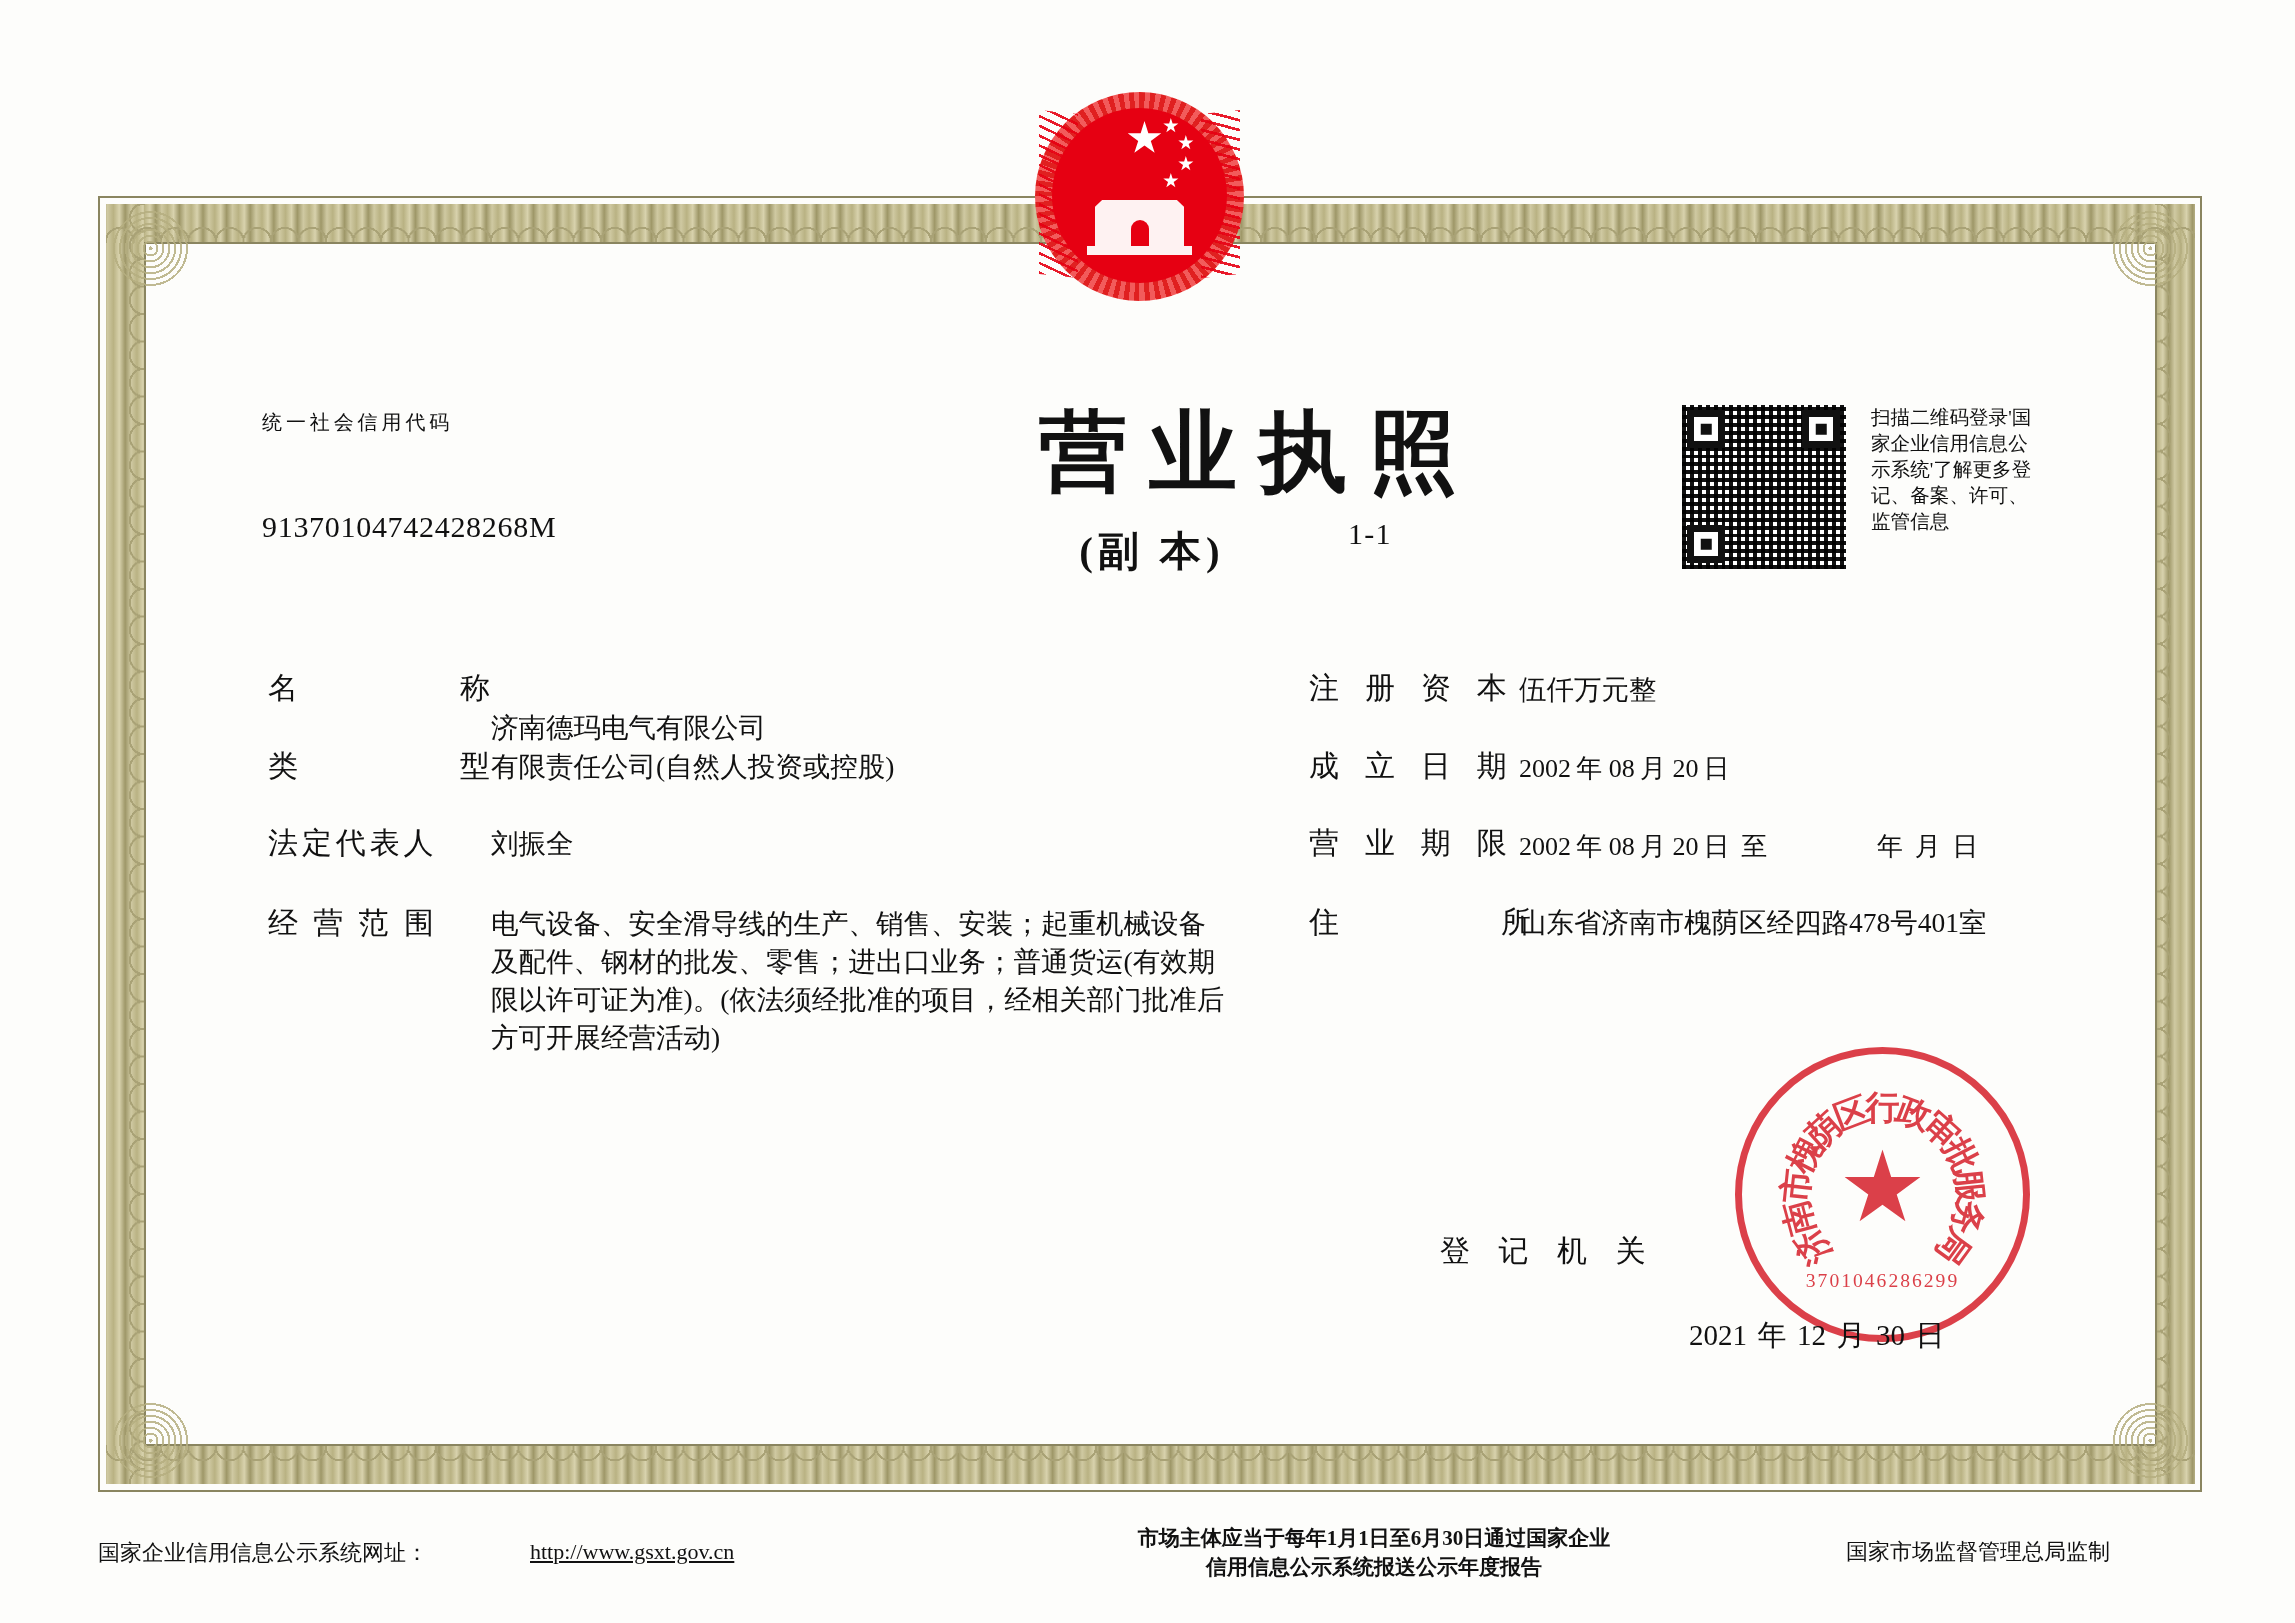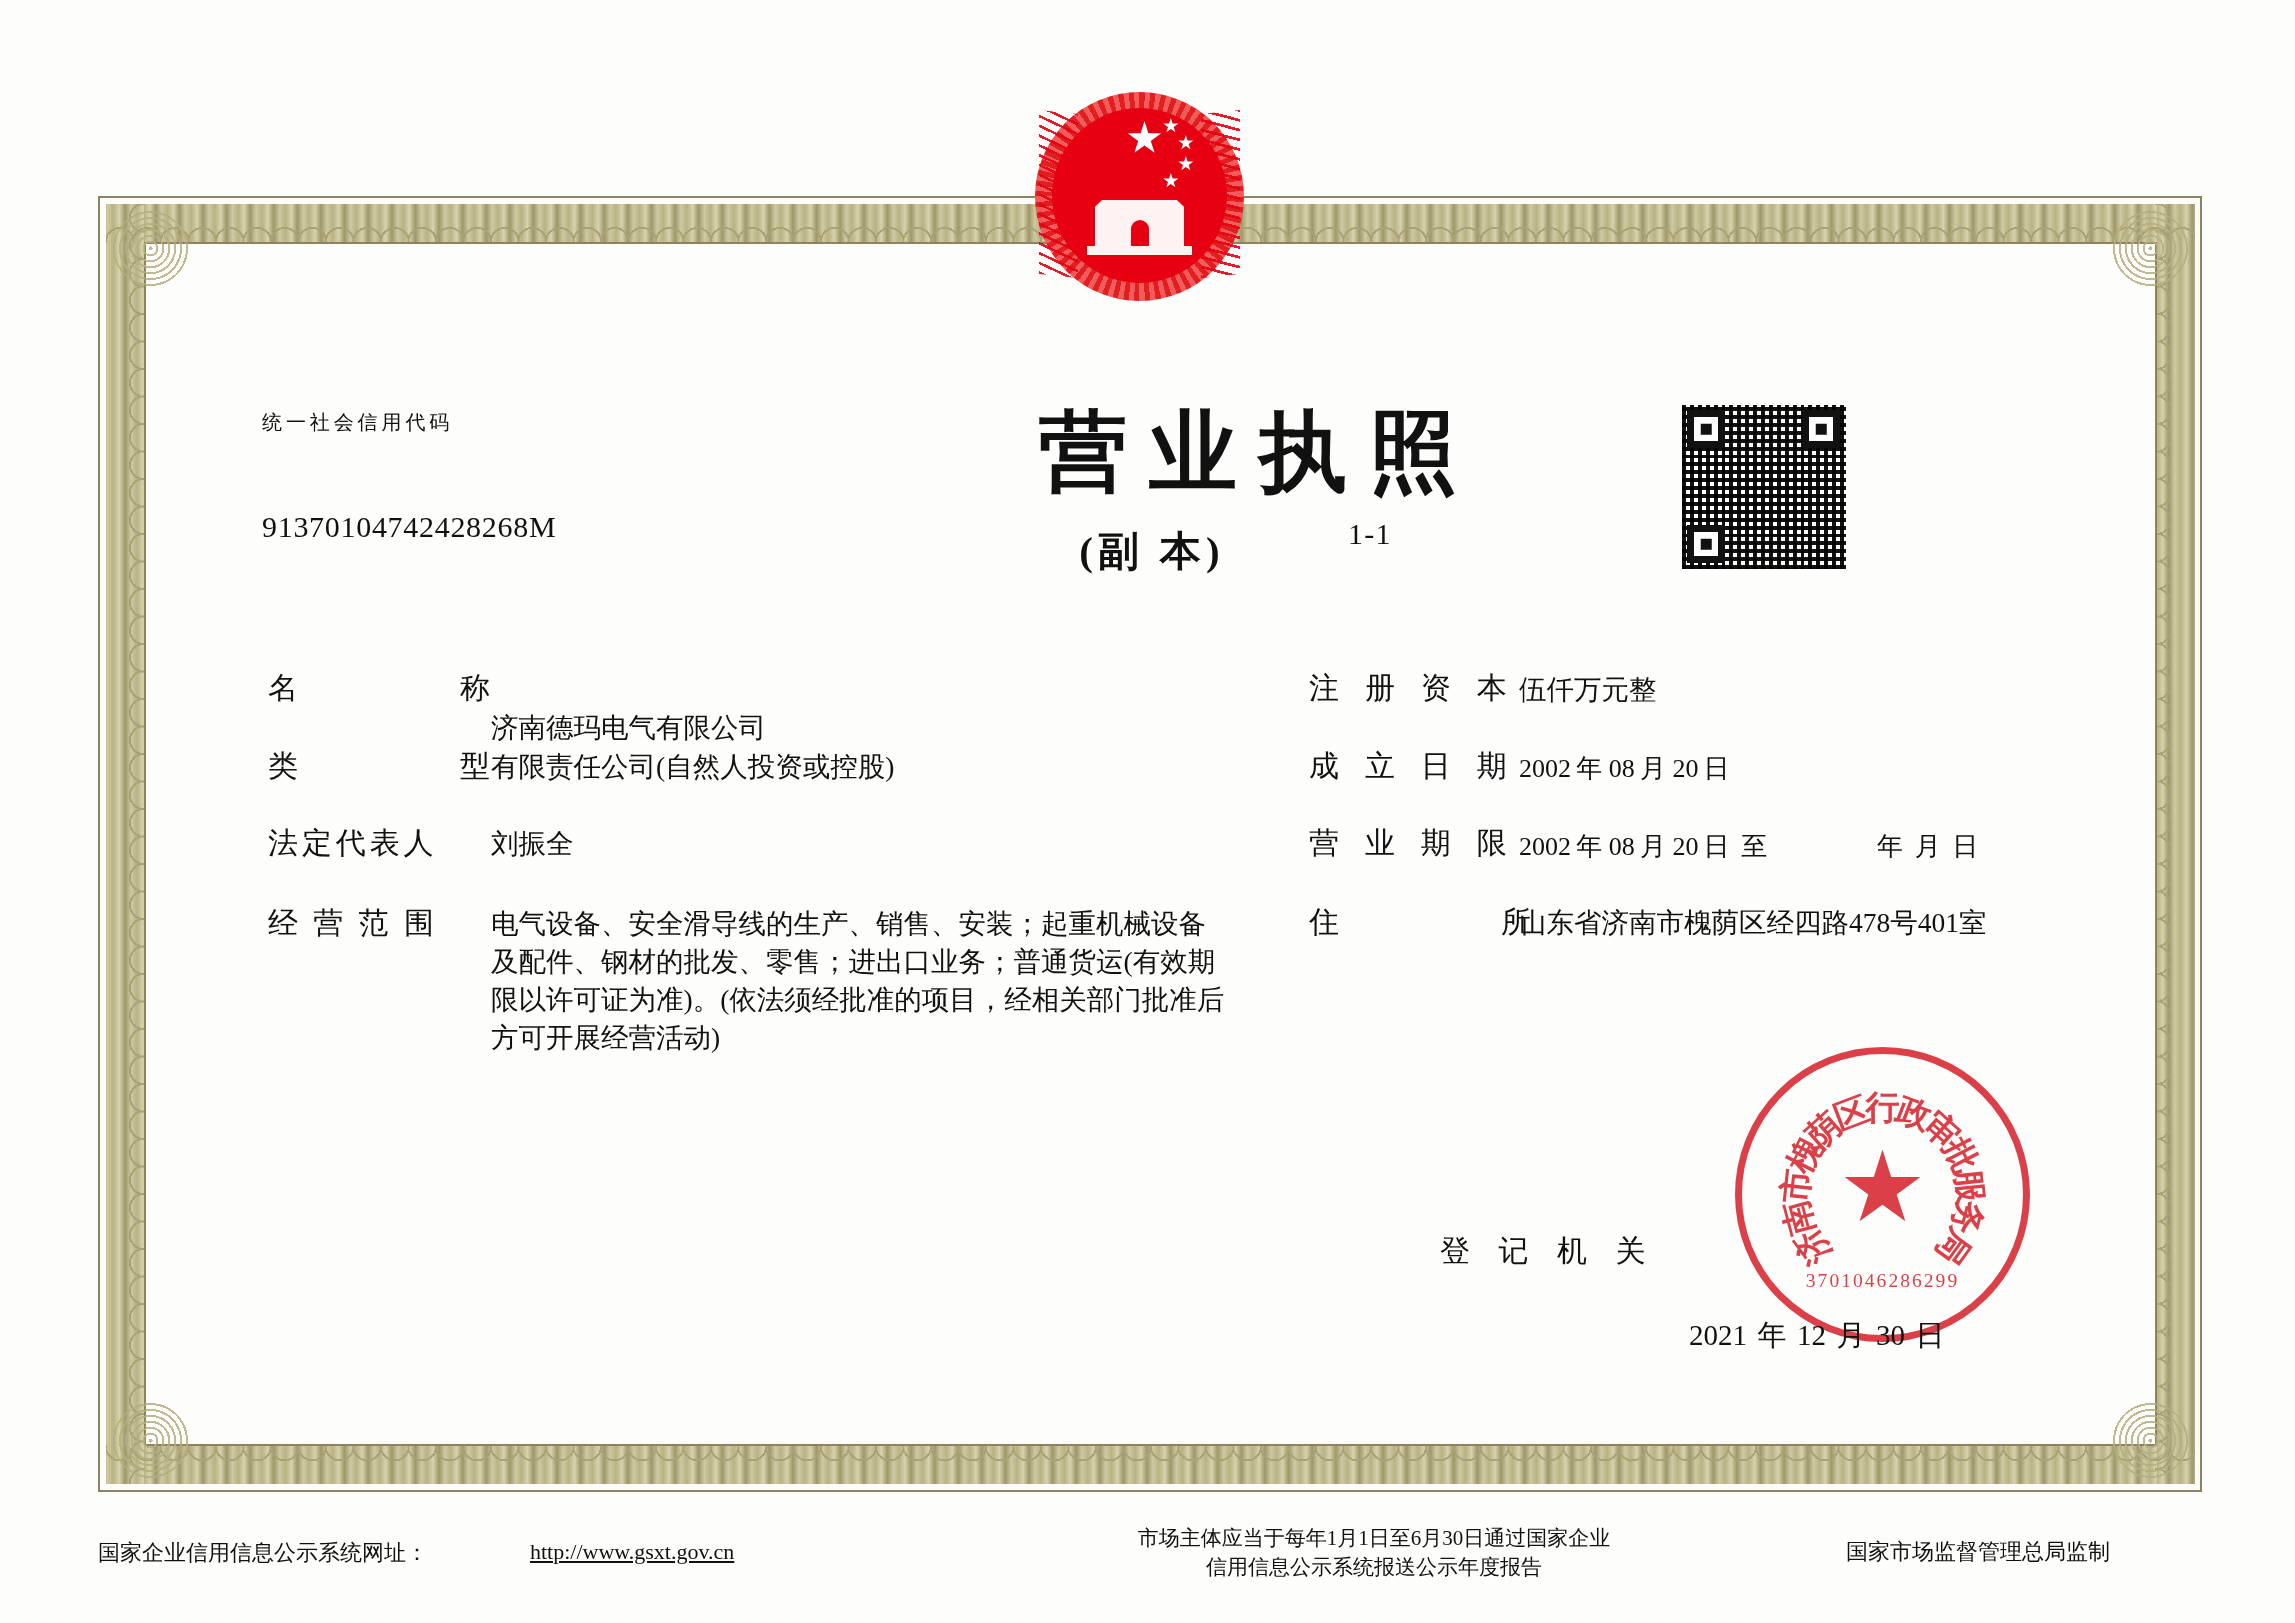--- a/index.html
+++ b/index.html
@@ -355,20 +355,21 @@
     text-decoration: underline;
   }
   .footer-center {
     position: absolute;
     left: 1132px; top: 1524px;
     width: 484px;
     text-align: center;
     font-size: 21px;
     line-height: 29px;
     color: #111;
+    font-weight: bold;
   }
   .footer-right {
     position: absolute;
     left: 1846px; top: 1537px;
     font-size: 22px;
     color: #111;
   }
 </style>
 </head>
 <body>
@@ -413,20 +414,21 @@
     <div class="qr-eye" style="left:5.2px; top:5.2px;">
         <div class="qr-eye-inner"></div>
       </div>
     <div class="qr-eye" style="left:120px; top:5.2px;">
         <div class="qr-eye-inner"></div>
       </div>
     <div class="qr-eye" style="left:5.2px; top:120px;">
         <div class="qr-eye-inner"></div>
       </div>
   </div>
+  <div class="qr-text">扫描二维码登录'国家企业信用信息公示系统'了解更多登记、备案、许可、监管信息</div>
 
   <div class="field-label lbl-name">名　　称</div>
   <div class="field-value val-name">济南德玛电气有限公司</div>
 
   <div class="field-label lbl-type">类　　型</div>
   <div class="field-value val-type">有限责任公司(自然人投资或控股)</div>
 
   <div class="field-label lbl-legal">法定代表人</div>
   <div class="field-value val-legal">刘振全</div>
 

